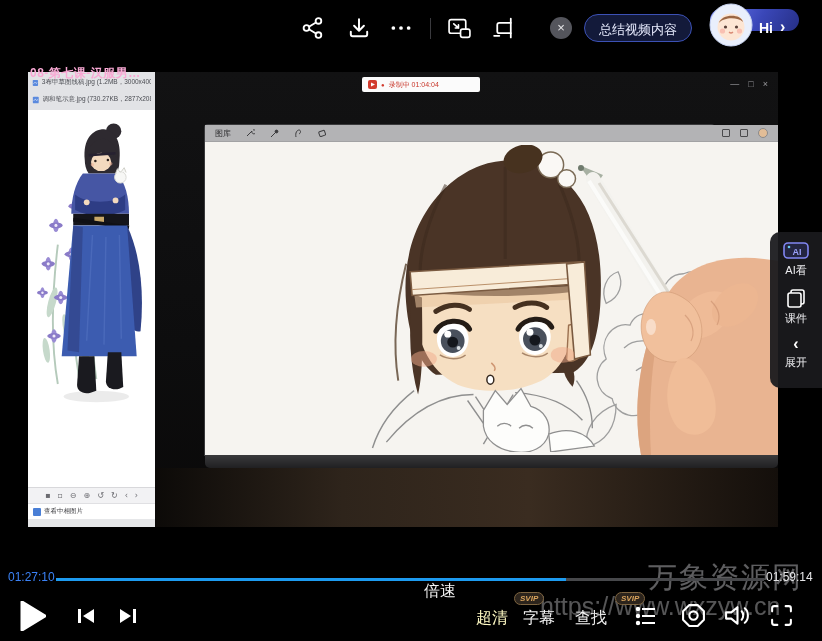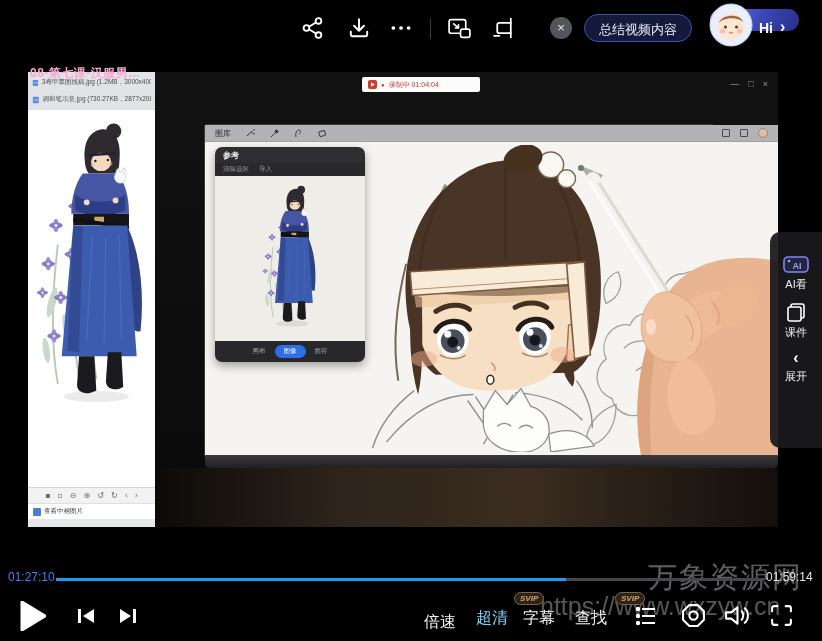--- a/index.html
+++ b/index.html
@@ -67,41 +67,41 @@
   .ref-tabs { height:21px; background:#28282a; display:flex; align-items:center; justify-content:center; gap:9px;
     font-size:6.5px; color:#a8a8aa; }
   .ref-tab { cursor:pointer; }
   .ref-tab.active { background:#2e6ee8; color:#fff; border-radius:8px; padding:2px 9px; }
   .bezel { position:absolute; left:50px; top:383px; width:573px; height:13px;
     background:linear-gradient(180deg,#3a3a3c,#202022); border-radius:0 0 5px 5px; }
   .desk { position:absolute; left:0; top:396px; width:623px; height:59px;
     background:linear-gradient(90deg,#0c0a08 0%,#2e241b 30%,#3a2c20 60%,#140f0b 100%); }
 
   
-  .side-panel { position:absolute; left:770px; top:232px; width:52px; height:216px;
+  .side-panel { position:absolute; left:770px; top:232px; width:52px; height:156px;
     background:rgba(26,26,29,.94); border-radius:10px 0 0 10px; z-index:12;
-    display:flex; flex-direction:column; align-items:center; padding-top:22px; }
+    display:flex; flex-direction:column; align-items:center; padding-top:8px; }
   .side-item { display:flex; flex-direction:column; align-items:center; gap:3px; margin-bottom:10px; cursor:pointer; }
   .side-label { font-size:11px; color:#ededf0; }
   .chev { font-size:16px; font-weight:bold; color:#fff; line-height:16px; }
 
   
   .wm1 { position:absolute; left:648px; top:558px; font-size:29px; color:rgba(225,225,228,.42);
     letter-spacing:2px; z-index:6; pointer-events:none; }
   .wm2 { position:absolute; left:540px; top:592px; font-size:25px; color:rgba(225,225,228,.38);
     z-index:6; pointer-events:none; }
 
   
   .time-cur { position:absolute; left:8px; top:570px; font-size:12px; color:#3b82f6; z-index:8; }
   .time-total { position:absolute; left:766px; top:570px; font-size:12px; color:#e6e6e8; z-index:8; }
   .track { position:absolute; left:56px; top:578px; width:708px; height:3px; background:#47484b; z-index:7; cursor:pointer; }
   .track-played { height:100%; background:#1d9bf0; width:0; }
   .pc { position:absolute; z-index:8; background:none; border:none; cursor:pointer; }
   .plabel { position:absolute; z-index:8; font-size:16px; color:#f2f2f2; cursor:pointer; background:none; border:none; }
-  .gold { color:#7dd3fc; }
+  .gold { color:#fef9c3; }
   .badge { position:absolute; z-index:9; height:13px; padding:0 5px; border-radius:7px; background:#2c241c;
     border:1px solid #7d6440; color:#d8a35c; font-size:8px; font-style:italic; font-weight:bold; line-height:11px;margin-left:26px; }
 </style>
 </head>
 <body>
 
 <div class="stage">
 
   <svg width="0" height="0" style="position:absolute">
     <defs>
@@ -354,39 +354,20 @@
             <ellipse cx="208" cy="212" rx="12" ry="8" fill="#f0a989" opacity=".5"></ellipse>
             <path d="M136,220 C139,223 141,225 139,228" stroke="#cf9672" stroke-width="1.5" fill="none"></path>
             <ellipse cx="135" cy="237" rx="3.5" ry="4.5" fill="#fff" stroke="#35291f" stroke-width="1.5"></ellipse>
             <g stroke="#8f8f8f" stroke-width="1.3" fill="#fdfdfb">
               <path d="M128,268 L140,248 L152,262 L166,246 L176,264 C190,268 196,280 194,292 C190,306 176,312 160,310 C142,308 130,298 128,284 Z"></path>
               <path d="M194,292 C214,284 232,290 240,304 L196,310 Z"></path>
               <path d="M142,284 C146,280 152,280 156,284 M164,286 C168,282 174,282 178,286" fill="none"></path>
             </g>
           </svg>
 
-          <div class="ref-panel">
-            <div class="ref-head">
-              <span class="ref-title">参考</span>
-            </div>
-            <div class="ref-sub">
-              <span>清除选区</span>
-              <span>导入</span>
-            </div>
-            <div class="ref-body">
-              <svg width="70" height="160" viewBox="0 0 130 330" style="margin-top:3px">
-                <use href="#char-art"></use>
-              </svg>
-            </div>
-            <div class="ref-tabs">
-              <span class="ref-tab">画布</span>
-              <span class="ref-tab active">图像</span>
-              <span class="ref-tab">面容</span>
-            </div>
-          </div>
 
           <svg class="hand-art" width="243" height="307" viewBox="0 0 243 307">
             <polygon points="60,22 44,0 68,10" fill="#a7b0a2"></polygon>
             <circle cx="46" cy="3" r="3" fill="#6f7a6d"></circle>
             <line x1="58" y1="14" x2="152" y2="168" stroke="#f3f2ee" stroke-width="14" stroke-linecap="round"></line>
             <line x1="54" y1="16" x2="148" y2="166" stroke="#ffffff" stroke-width="4" opacity=".7"></line>
             <line x1="64" y1="18" x2="158" y2="166" stroke="#d7d3cb" stroke-width="3" opacity=".8"></line>
             <path d="M132,130 C150,100 190,86 243,96 L243,307 L110,307 C96,258 100,190 132,130 Z" fill="#e9b491"></path>
             <path d="M132,130 C120,170 112,230 116,290 L110,307 C96,258 100,190 132,130 Z" fill="#d69d77" opacity=".7"></path>
             <ellipse cx="170" cy="150" rx="30" ry="20" fill="#efbb97" transform="rotate(-35 170 150)"></ellipse>
@@ -446,21 +427,21 @@
         <polygon points="18,3 7,10 18,17"></polygon>
       </svg>
   </button>
   <button class="pc" style="left:118px;top:606px">
     <svg width="20" height="20" viewBox="0 0 20 20" fill="#fff">
         <polygon points="2,3 13,10 2,17"></polygon>
         <rect x="15" y="3" width="3" height="14"></rect>
       </svg>
   </button>
 
-  <button class="plabel" style="left:424px;top:612px">倍速</button>
+  <button class="plabel" style="left:424px;top:581px">倍速</button>
   <button class="plabel gold" style="left:476px;top:608px">超清</button>
   <span class="badge" style="left:488px;top:592px">SVIP</span>
   <button class="plabel" style="left:523px;top:608px">字幕</button>
   <button class="plabel" style="left:575px;top:608px">查找</button>
   <span class="badge" style="left:589px;top:592px">SVIP</span>
 
   <button class="pc" style="left:634px;top:604px">
     <svg width="24" height="24" viewBox="0 0 24 24" stroke="#fff" stroke-width="2" fill="#fff">
       <circle cx="4" cy="5" r="1.2"></circle>
         <circle cx="4" cy="12" r="1.2"></circle>

